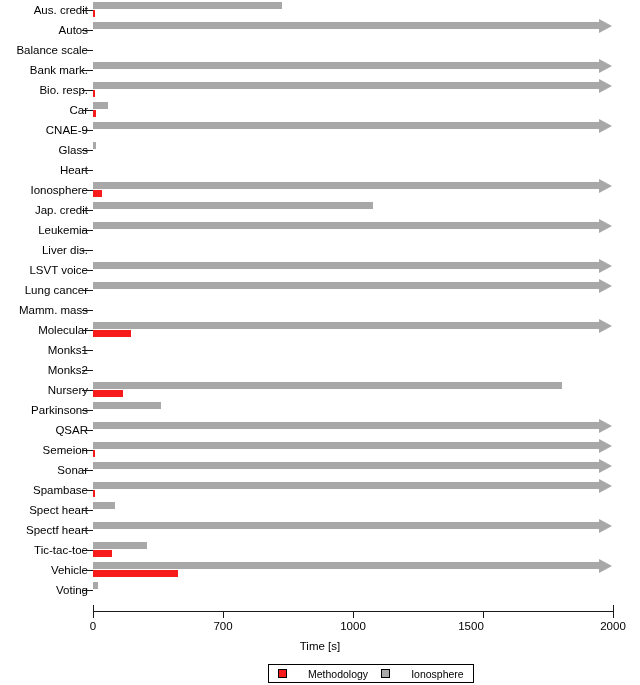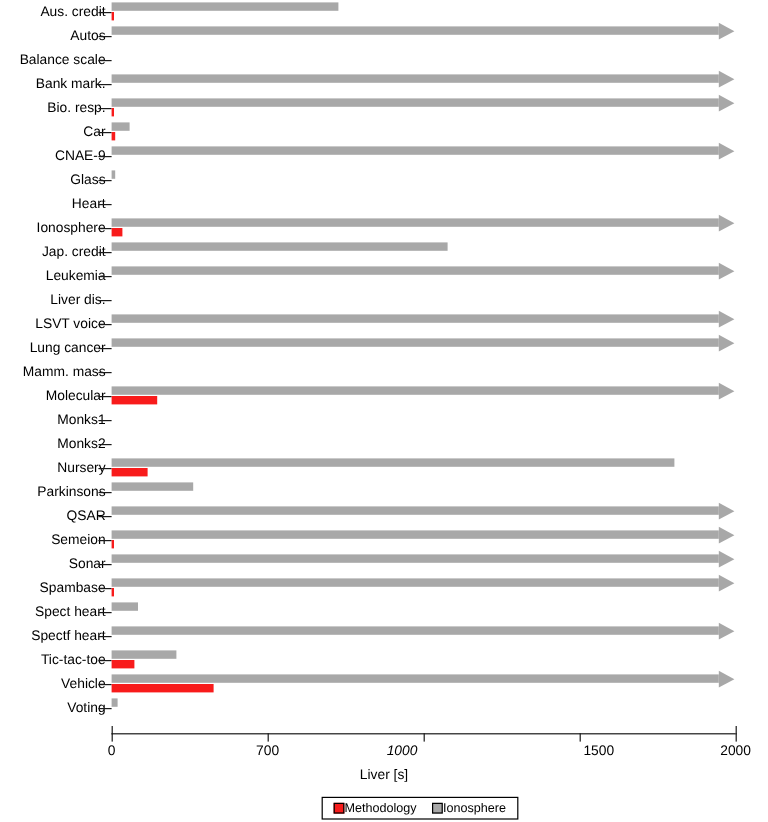--- a/index.html
+++ b/index.html
@@ -146,21 +146,21 @@
     border: 1.2px solid #000000;
     background: #ffffff;
     display: flex;
     align-items: center;
     padding: 0 9px;
     gap: 13px;
   }
   .legend-entry {
     display: flex;
     align-items: center;
-    gap: 0;
+    gap: 21px;
     font-size: 10.5px;
     color: #000000;
     white-space: nowrap;
   }
   .legend-swatch {
     width: 9px; height: 9px;
     border: 1px solid #000000;
   }
   .sw-red  { background: #f81b1b; }
   .sw-gray { background: #a8a8a8; }
@@ -398,27 +398,27 @@
 
   <div id="xaxis-line"></div>
   <div class="axis-cap" id="cap-left" style="left: 93px;"></div>
   <div class="axis-cap" id="cap-right" style="left: 613px;"></div>
   <div id="xticks">
       <div class="xtick" style="left: 93px;"></div>
       <div class="xtick-label" style="left: 93px;">0</div>
       <div class="xtick" style="left: 223px;"></div>
       <div class="xtick-label" style="left: 223px;">700</div>
       <div class="xtick" style="left: 353px;"></div>
-      <div class="xtick-label" style="left: 335px; font-style: italic;">1000</div>
+      <div class="xtick-label" style="left: 353px;">1000</div>
       <div class="xtick" style="left: 483px;"></div>
-      <div class="xtick-label" style="left: 499px;">1500</div>
+      <div class="xtick-label" style="left: 471px;">1500</div>
       <div class="xtick" style="left: 613px;"></div>
       <div class="xtick-label" style="left: 613px;">2000</div>
     </div>
-  <div id="xaxis-title">Liver [s]</div>
+  <div id="xaxis-title">Time [s]</div>
 
   <div id="legend">
     <div class="legend-entry">
       <span class="legend-swatch sw-red"></span>
       <span>Methodology</span>
     </div>
     <div class="legend-entry">
       <span class="legend-swatch sw-gray"></span>
       <span>Ionosphere</span>
     </div>

